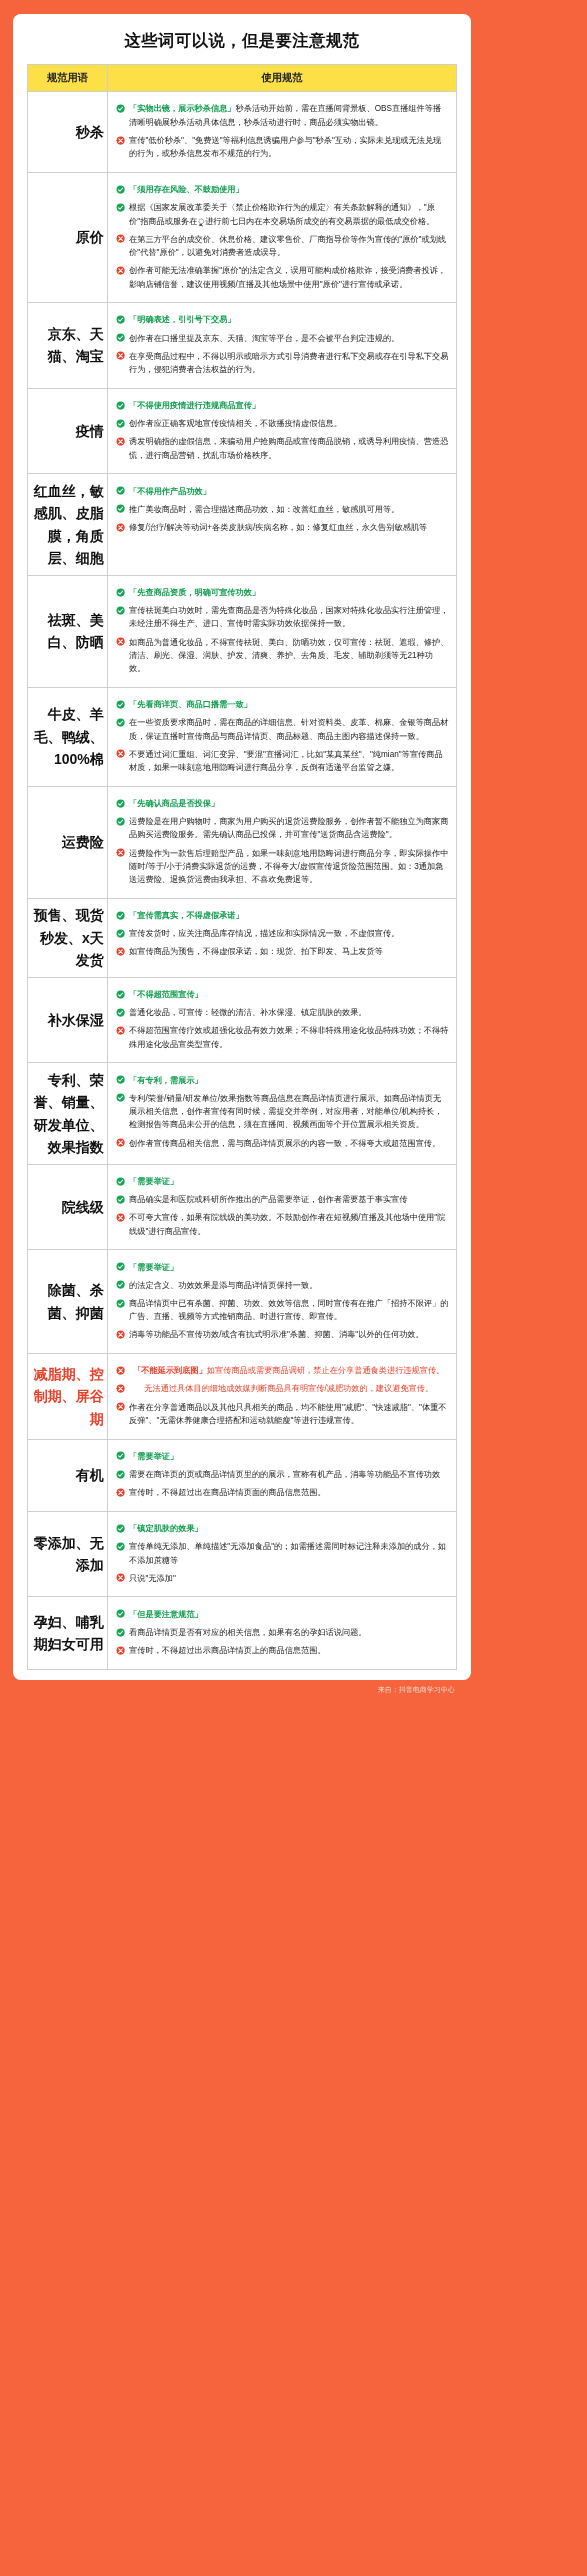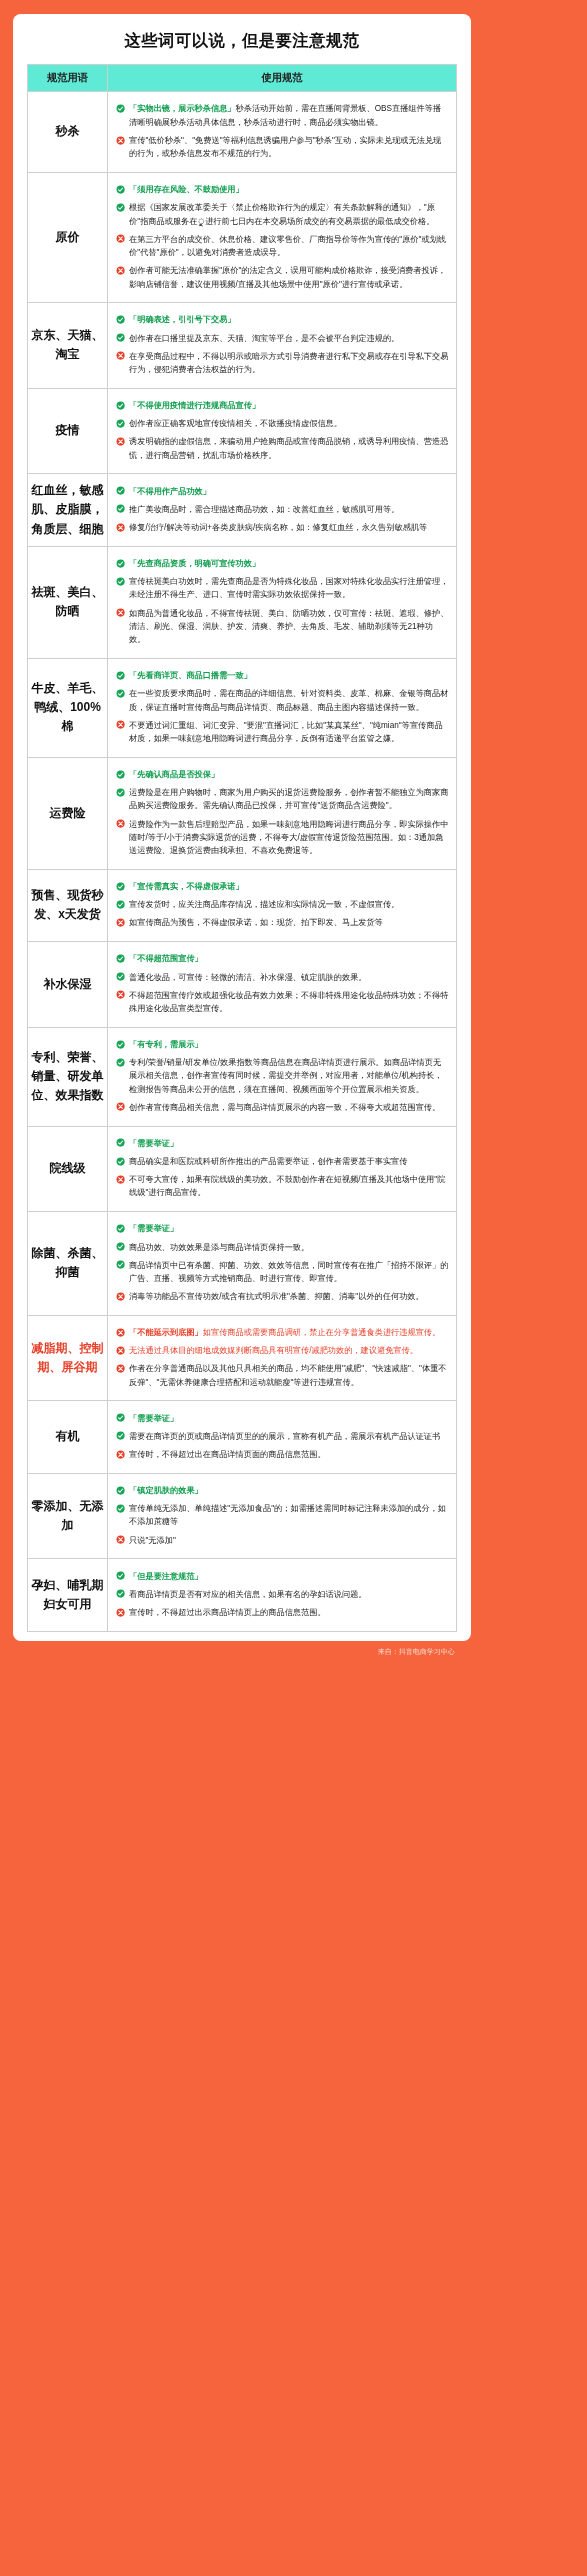--- a/index.html
+++ b/index.html
@@ -29,34 +29,34 @@
     padding:2.2px 0 12px 0;
   }
   table.main{
     width:100%;
     border-collapse:collapse;
     table-layout:fixed;
   }
   table.main col.c1{width:80px;}
   table.main col.c2{width:auto;}
   th{
-    background:#5eead4;
+    background:#fde047;
     border:0.5px solid #cfcfcf;
     font-size:10.3px;
     font-weight:bold;
     color:#222;
     padding:6px 2.2px;
     text-align:center;
   }
   td.term{
     border:0.5px solid #cfcfcf;
-    font-size:12px;
+    font-size:14px;
     font-weight:bold;
     color:#111;
-    text-align:center;
+    text-align:right;
     vertical-align:middle;
     padding:5.4px 3.3px;
     line-height:1.6;
   }
   td.rules{
     border:0.5px solid #cfcfcf;
     padding:5.4px 7.6px 6.5px 7.6px;
     vertical-align:top;
   }
   .rule{
@@ -76,21 +76,21 @@
     position:relative;
   }
   .mark.check svg,.mark.cross svg{display:block;}
   .rule .txt{flex:1 1 auto;}
   .quote{
     color:#119e4f;
     font-weight:bold;
   }
   .quote.red{color:#e8412a;font-weight:bold;}
   .row-red td.term{color:#e8412a;}
-  .red-text{color:#e8412a;}
+  .red-text{color:#e8412a;text-align:center;}
   .footer{
     text-align:right;
     font-size:7px;
     color:#f6ddd4;
     padding:5.4px 16.3px 8.7px 0;
   }
 </style>
 </head>
 <body>
 
@@ -505,21 +505,21 @@
                 </span>
                 <span class="txt"><span class="quote">「需要举证」</span></span>
               </div>
               <div class="rule">
                 <span class="mark check">
                   <svg width="9.2" height="9.2" viewBox="0 0 17 17">
                     <circle cx="8.5" cy="8.5" r="7.5" fill="#18a558"></circle>
                     <path d="M4.6 8.8 L7.3 11.4 L12.3 5.6" stroke="#ffffff" stroke-width="1.9" fill="none" stroke-linecap="round" stroke-linejoin="round"></path>
                   </svg>
                 </span>
-                <span class="txt"><span>商品功效、功效效果是添与商品详情页保持一致。</span></span>
+                <span class="txt"><span>的法定含义、功效效果是添与商品详情页保持一致。</span></span>
               </div>
               <div class="rule">
                 <span class="mark check">
                   <svg width="9.2" height="9.2" viewBox="0 0 17 17">
                     <circle cx="8.5" cy="8.5" r="7.5" fill="#18a558"></circle>
                     <path d="M4.6 8.8 L7.3 11.4 L12.3 5.6" stroke="#ffffff" stroke-width="1.9" fill="none" stroke-linecap="round" stroke-linejoin="round"></path>
                   </svg>
                 </span>
                 <span class="txt"><span>商品详情页中已有杀菌、抑菌、功效、效效等信息，同时宣传有在推广「招持不限评」的广告、直播、视频等方式推销商品、时进行宣传、即宣传。</span></span>
               </div>
@@ -578,21 +578,21 @@
                 </span>
                 <span class="txt"><span class="quote">「需要举证」</span></span>
               </div>
               <div class="rule">
                 <span class="mark check">
                   <svg width="9.2" height="9.2" viewBox="0 0 17 17">
                     <circle cx="8.5" cy="8.5" r="7.5" fill="#18a558"></circle>
                     <path d="M4.6 8.8 L7.3 11.4 L12.3 5.6" stroke="#ffffff" stroke-width="1.9" fill="none" stroke-linecap="round" stroke-linejoin="round"></path>
                   </svg>
                 </span>
-                <span class="txt"><span>需要在商详页的页或商品详情页里的的展示，宣称有机产品，需展示有机产品认证证书</span></span>
+                <span class="txt"><span>需要在商详页的页或商品详情页里的的展示，宣称有机产品，消毒等功能品不宣传功效</span></span>
               </div>
               <div class="rule">
                 <span class="mark cross">
                   <svg width="9.2" height="9.2" viewBox="0 0 17 17">
                     <circle cx="8.5" cy="8.5" r="7.5" fill="#e8412a"></circle>
                     <path d="M5.2 5.2 L11.8 11.8 M11.8 5.2 L5.2 11.8" stroke="#ffffff" stroke-width="1.9" stroke-linecap="round"></path>
                   </svg>
                 </span>
                 <span class="txt"><span>宣传时，不得超过出在商品详情页面的商品信息范围。</span></span>
               </div>

